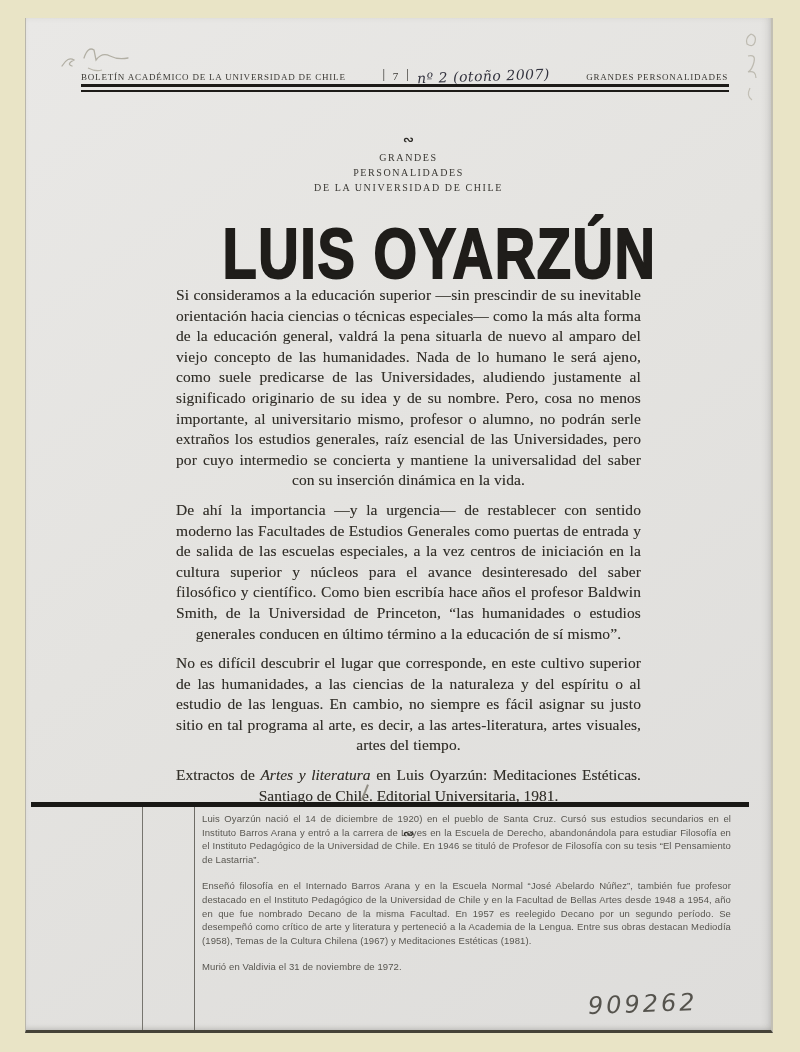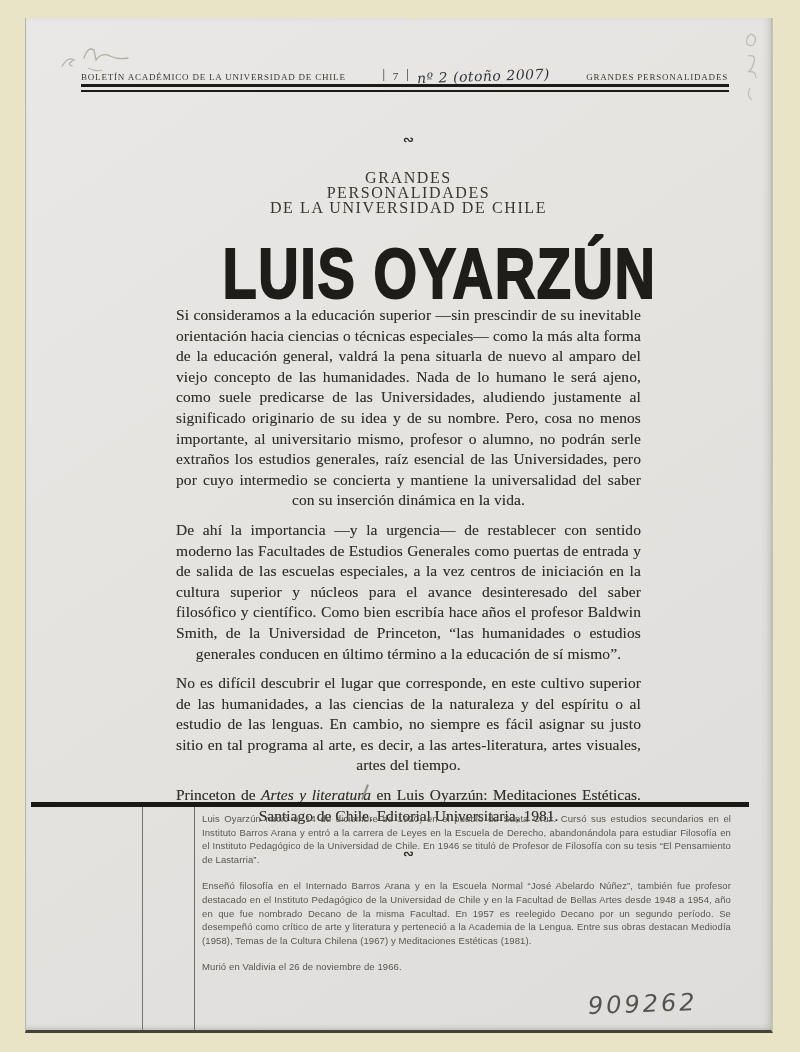--- a/index.html
+++ b/index.html
@@ -36,21 +36,21 @@
   
   .content{
     position:absolute;left:150px;top:116px;width:465px;
     color:#2f2d28;
   }
   .ornament{
     text-align:center;font-family:"DejaVu Sans", sans-serif;font-weight:bold;
     font-size:13px;color:#2c2a26;line-height:12px;
   }
   .series{
-    margin-top:24px;text-align:center;font-size:16px;letter-spacing:1.6px;
+    margin-top:4px;text-align:center;font-size:10px;letter-spacing:1.6px;
     color:#393732;line-height:15px;
   }
   .big-title{
     margin-top:30px;height:60px;text-align:center;
     font-family:"Liberation Sans", sans-serif;font-weight:bold;
     font-size:70px;line-height:58px;letter-spacing:2px;color:#1f1d1a;
     -webkit-text-stroke:2px #1f1d1a;
     transform:scaleX(.8);transform-origin:center;white-space:nowrap;
   }
   .body-text{}
@@ -128,31 +128,31 @@
       <div>GRANDES</div>
       <div>PERSONALIDADES</div>
       <div>DE LA UNIVERSIDAD DE CHILE</div>
     </div>
     <div class="big-title">LUIS OYARZÚN</div>
 
     <div class="body-text">
       <p class="para">Si consideramos a la educación superior —sin prescindir de su inevitable orientación hacia ciencias o técnicas especiales— como la más alta forma de la educación general, valdrá la pena situarla de nuevo al amparo del viejo concepto de las humanidades. Nada de lo humano le será ajeno, como suele predicarse de las Universidades, aludiendo justamente al significado originario de su idea y de su nombre. Pero, cosa no menos importante, al universitario mismo, profesor o alumno, no podrán serle extraños los estudios generales, raíz esencial de las Universidades, pero por cuyo intermedio se concierta y mantiene la universalidad del saber con su inserción  dinámica en la vida.</p>
       <p class="para">De ahí la importancia —y la urgencia— de restablecer con sentido moderno las Facultades de Estudios Generales como puertas de entrada y de salida de las escuelas especiales, a la vez centros de iniciación en la cultura superior y núcleos para el avance desinteresado del saber filosófico y científico. Como bien escribía hace años el profesor Baldwin Smith, de la Universidad de Princeton, “las humanidades o estudios generales conducen en último término a la educación de sí mismo”.</p>
       <p class="para">No es difícil descubrir el lugar que corresponde, en este cultivo superior de las humanidades, a las ciencias de la naturaleza y del espíritu o al estudio de las lenguas. En cambio, no siempre es fácil asignar su justo sitio en tal programa al arte, es decir, a las artes-literatura, artes visuales, artes del tiempo.</p>
-      <p class="source"><span>Princeton de </span><span class="work">Artes y literatura</span><span> en Luis Oyarzún: Meditaciones Estéticas. Santiago de Chile. Editorial Universitaria, 1981.</span></p>
+      <p class="source"><span>Extractos de </span><span class="work">Artes y literatura</span><span> en Luis Oyarzún: Meditaciones Estéticas. Santiago de Chile. Editorial Universitaria, 1981.</span></p>
       <div class="ornament end-ornament">∾</div>
     </div>
   </div>
 
   <div class="pencil-slash"></div>
   <div class="bio-rule"></div>
   <div class="bio-vline-a"></div>
   <div class="bio-vline-b"></div>
 
   <div class="bio">
     <p>Luis Oyarzún nació el 14 de diciembre de 1920) en el pueblo de Santa Cruz. Cursó sus estudios secundarios en el Instituto Barros Arana y entró a la carrera de Leyes en la Escuela de Derecho, abandonándola para estudiar Filosofía en el Instituto Pedagógico de la Universidad de Chile. En 1946 se tituló de Profesor de Filosofía con su tesis “El Pensamiento de Lastarria”.</p>
     <p>Enseñó filosofía en el Internado Barros Arana y en la Escuela Normal “José Abelardo Núñez”, también fue profesor destacado en el Instituto Pedagógico de la Universidad de Chile y en la Facultad de Bellas Artes desde 1948 a 1954, año en que fue nombrado Decano de la misma Facultad. En 1957 es reelegido Decano por un segundo período. Se desempeñó como crítico de arte y literatura y perteneció a la Academia de la Lengua. Entre sus obras destacan Mediodía (1958), Temas de la Cultura Chilena (1967) y Meditaciones Estéticas (1981).</p>
-    <p>Murió en Valdivia el 26 de noviembre de 1966.</p>
+    <p>Murió en Valdivia el 31 de noviembre de 1972.</p>
   </div>
 
   <div class="catalog">909262</div>
 
 </div>
 
 </body></html>

